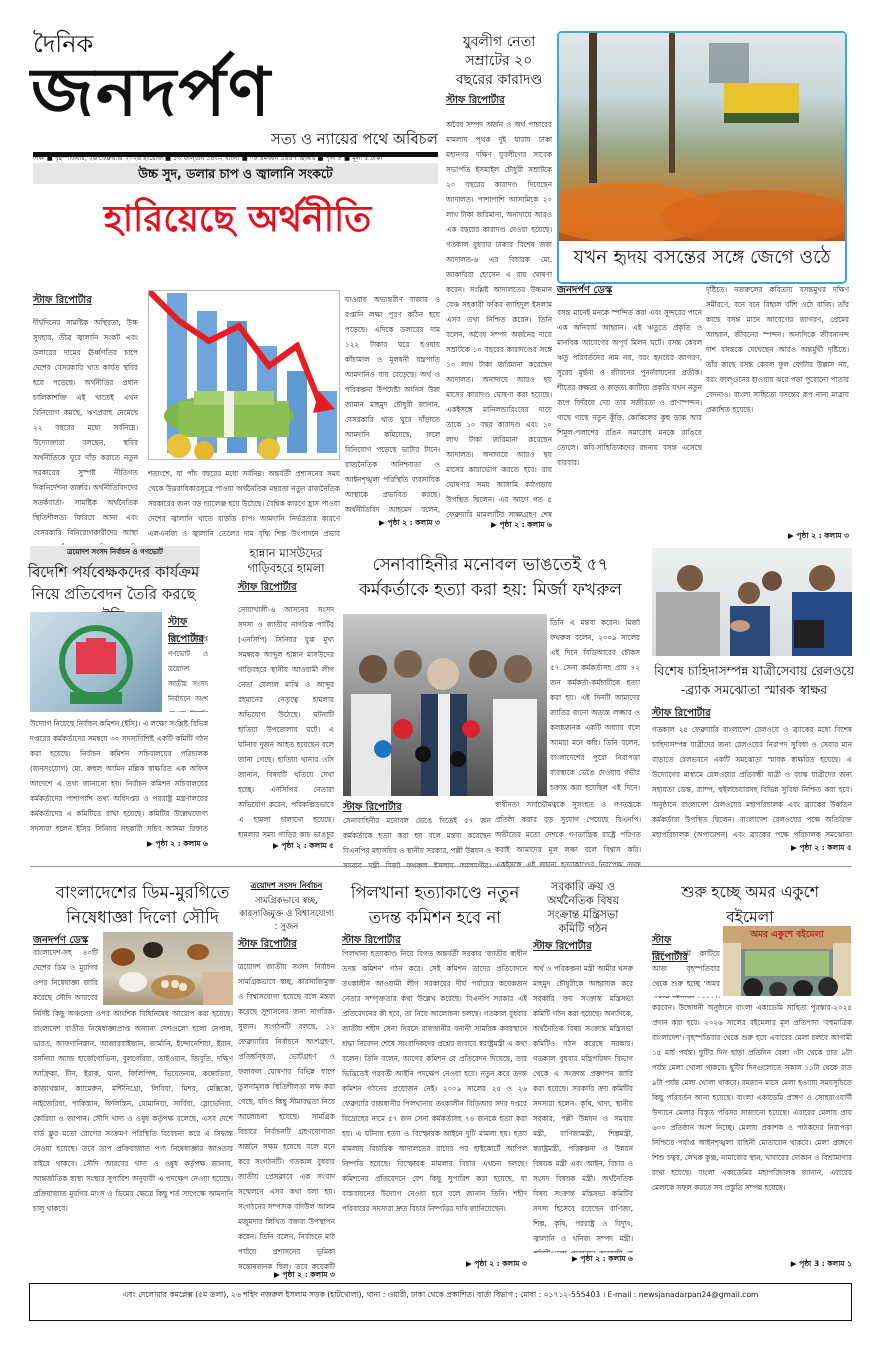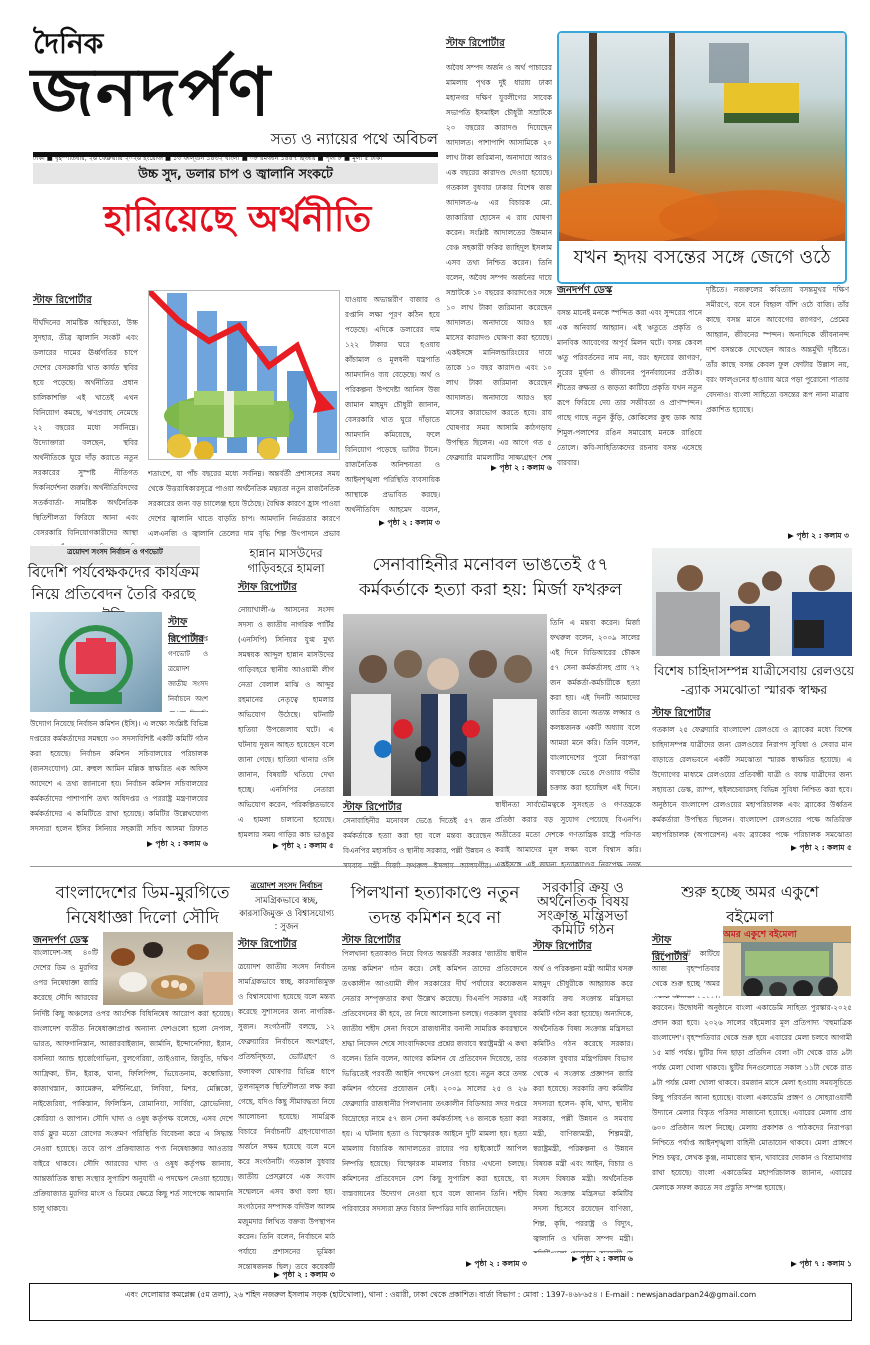--- a/index.html
+++ b/index.html
@@ -8,21 +8,21 @@
 .body-text{font-size:7.2px;line-height:15px;color:#222;text-align:justify;overflow:hidden}
 .byline{font-size:10px;text-decoration:underline;color:#222;font-weight:bold;margin-bottom:6px;display:block}
 .jump{font-size:7.5px;font-weight:bold;text-align:right;color:#111}
 .hl{font-family:"DejaVu Sans",sans-serif;text-align:center;color:#111;font-weight:bold;line-height:1.2}
 .photo{overflow:hidden;position:absolute}
 </style>
 </head>
 <body>
 
 <div class="abs" style="left:33px;top:30px;width:405px;height:135px">
-  <div style="position:absolute;left:0;top:0;font-size:28px;font-weight:bold;line-height:28px">দৈনিক</div>
+  <div style="position:absolute;left:0;top:0;font-size:24px;font-weight:normal;line-height:28px">দৈনিক</div>
   <div style="position:absolute;left:-2px;top:22px;font-size:70px;font-weight:bold;letter-spacing:2px;line-height:80px;transform:scaleY(0.95)">জনদর্পণ</div>
   <div style="position:absolute;right:0;top:100px;font-size:15px;font-family:'DejaVu Serif',serif;line-height:18px">সত্য ও ন্যায়ের পথে অবিচল</div>
   <div style="position:absolute;left:0;right:0;top:125px;height:2px;background:#111"></div>
 </div>
 <div class="abs" style="left:33px;top:153px;width:405px;font-size:6.4px;text-align:left;line-height:10px;white-space:nowrap;overflow:hidden">ঢাকা ■ বৃহস্পতিবার, ২৬ ফেব্রুয়ারি ২০২৬ ইংরেজি ■ ১৩ ফাল্গুন ১৪৩২ বাংলা ■ ০৮ রমজান ১৪৪৭ হিজরি ■ পৃষ্ঠা ৮ ■ মূল্য ৫ টাকা</div>
 <div class="abs" style="left:33px;top:152px;width:405px;height:4px;background:#111"></div>
 
 <div class="abs" style="left:33px;top:163px;width:405px;height:21px;background:#e6e6e6;font-size:12.5px;font-weight:bold;text-align:center;line-height:21px">উচ্চ সুদ, ডলার চাপ ও জ্বালানি সংকটে</div>
 <div class="abs" style="left:20px;top:195px;width:435px;text-align:center;color:#e3101e;font-weight:bold;font-size:36px;line-height:47px">
   <div>হারিয়েছে অর্থনীতি</div>
@@ -52,20 +52,21 @@
     <polygon points="170,100 186,118 164,122" fill="#e81d23"></polygon>
   </svg>
 </div>
 <div class="abs body-text" style="left:148px;top:466px;width:192px;height:74px">শতাংশে, যা পাঁচ বছরের মধ্যে সর্বনিম্ন। অন্তর্বর্তী প্রশাসনের সময় থেকে উত্তরাধিকারসূত্রে পাওয়া অর্থনৈতিক মন্থরতা নতুন রাজনৈতিক সরকারের জন্য বড় চ্যালেঞ্জ হয়ে উঠেছে। বৈশ্বিক কারণে হ্রাস পাওয়া দেশের জ্বালানি খাতে বাড়তি চাপ। আমদানি নির্ভরতার কারণে এলএনজি ও জ্বালানি তেলের দাম বৃদ্ধি শিল্প উৎপাদনে প্রভাব ফেলেছে।</div>
 <div class="abs" style="left:345px;top:292px;width:95px;height:248px">
   <div class="body-text" style="height:225px">যাওয়ায় অভ্যন্তরীণ বাজার ও রপ্তানি লক্ষ্য পূরণ কঠিন হয়ে পড়েছে। এদিকে ডলারের দাম ১২২ টাকার ঘরে হওয়ায় কাঁচামাল ও মূলধনী যন্ত্রপাতি আমদানিও ব্যয় বেড়েছে। অর্থ ও পরিকল্পনা উপদেষ্টা আনিস উজ জামান মাহমুদ চৌধুরী জানান, বেসরকারি খাত ঘুরে দাঁড়াতে আমদানি কমিয়েছে, ফলে বিনিয়োগ পড়েছে ভাটার টানে। রাজনৈতিক অনিশ্চয়তা ও আইনশৃঙ্খলা পরিস্থিতি ব্যবসায়িক আস্থাকে প্রভাবিত করছে। অর্থনীতিবিদ আহমেদ বলেন, অন্তর্বর্তী সরকারের উল্লেখযোগ্য নীতি সংস্কারের অভাব এবং অব্যাহত দুর্নীতি ও জবাবদিহির ঘাটতি বিনিয়োগে অনীহা সৃষ্টি করেছে। বিশ্ববাজারেও প্রভাব পড়েছে। বাংলাদেশ চেম্বার অব কমার্স অ্যান্ড ইন্ডাস্ট্রির সভাপতি তৈয়বুর রহমান বলেন, ব্যবসায়ীরা ধৈর্য ধরে আছেন।</div>
   <div class="jump">▶ পৃষ্ঠা ২ : কলাম ৩</div>
 </div>
 
 <div class="abs" style="left:446px;top:32px;width:106px;height:508px">
+  <div class="hl" style="font-size:14px;line-height:19px;font-weight:normal">যুবলীগ নেতা সম্রাটের ২০ বছরের কারাদণ্ড</div>
   <span class="byline" style="margin-top:3px;margin-bottom:8px">স্টাফ রিপোর্টার</span>
   <div class="body-text" style="height:402px">অবৈধ সম্পদ অর্জন ও অর্থ পাচারের মামলায় পৃথক দুই ধারায় ঢাকা মহানগর দক্ষিণ যুবলীগের সাবেক সভাপতি ইসমাইল চৌধুরী সম্রাটকে ২০ বছরের কারাদণ্ড দিয়েছেন আদালত। পাশাপাশি আসামিকে ২০ লাখ টাকা জরিমানা, অনাদায়ে আরও এক বছরের কারাদণ্ড দেওয়া হয়েছে। গতকাল বুধবার ঢাকার বিশেষ জজ আদালত-৬ এর বিচারক মো. জাকারিয়া হোসেন এ রায় ঘোষণা করেন। সংশ্লিষ্ট আদালতের উচ্চমান বেঞ্চ সহকারী ফকির জাহিদুল ইসলাম এসব তথ্য নিশ্চিত করেন। তিনি বলেন, অবৈধ সম্পদ অর্জনের দায়ে সম্রাটকে ১০ বছরের কারাদণ্ডের সঙ্গে ১০ লাখ টাকা জরিমানা করেছেন আদালত। অনাদায়ে আরও ছয় মাসের কারাদণ্ড ঘোষণা করা হয়েছে। একইসঙ্গে মানিলন্ডারিংয়ের দায়ে তাকে ১০ বছর কারাদণ্ড এবং ১০ লাখ টাকা জরিমানা করেছেন আদালত। অনাদায়ে আরও ছয় মাসের কারাভোগ করতে হবে। রায় ঘোষণার সময় আসামি কাঠগড়ায় উপস্থিত ছিলেন। এর আগে গত ৫ ফেব্রুয়ারি মামলাটির সাক্ষ্যগ্রহণ শেষ হয়। দুদক আইনজীবী মীর আহমেদ আলী সালাম এ তথ্য জানান।</div>
   <div class="jump">▶ পৃষ্ঠা ২ : কলাম ৬</div>
 </div>
 
 <div class="abs" style="left:557px;top:31px;width:290px;height:253px;border:2px solid #3ba7d8;border-radius:5px;overflow:hidden">
   <div class="photo" style="left:0;top:0;width:286px;height:208px;background:linear-gradient(180deg,#dfe7ea 0%,#c8d7d9 30%,#9aa889 55%,#b48b4a 72%,#d26a1f 90%,#b8531a 100%)">
     <svg width="286" height="208">
       <rect x="30" y="0" width="8" height="150" fill="#4a3a2c"></rect>
       <rect x="110" y="0" width="6" height="140" fill="#55432f"></rect>
@@ -80,21 +81,21 @@
 </div>
 <div class="abs" style="left:557px;top:282px;width:145px;height:258px">
   <span class="byline">জনদর্পণ ডেস্ক</span>
   <div class="body-text" style="height:236px">বসন্ত মানেই মনকে স্পন্দিত করা এবং সুন্দরের পানে এক অনিবার্য আহ্বান। এই ঋতুতে প্রকৃতি ও মানবিক আবেগের অপূর্ব মিলন ঘটে। বসন্ত কেবল ঋতু পরিবর্তনের নাম নয়, বরং হৃদয়ের জাগরণ, সুরের মূর্ছনা ও জীবনের পুনর্নবায়নের প্রতীক। শীতের রুক্ষতা ও জড়তা কাটিয়ে প্রকৃতি যখন নতুন রূপে ফিরিয়ে দেয় তার সজীবতা ও প্রাণস্পন্দন। গাছে গাছে নতুন কুঁড়ি, কোকিলের কুহু ডাক আর শিমুল-পলাশের রঙিন সমারোহ মনকে রাঙিয়ে তোলে। কবি-সাহিত্যিকদের রচনায় বসন্ত এসেছে বারবার।</div>
 </div>
 <div class="abs" style="left:706px;top:282px;width:143px;height:258px">
   <div class="body-text" style="height:248px">দৃষ্টিতে। নজরুলের কবিতায় বসন্তমুখর দক্ষিণ সমীরণে, বনে বনে বিহ্বল বাঁশি ওঠে বাজি। তাঁর কাছে বসন্ত মানে আবেগের জাগরণ, প্রেমের আহ্বান, জীবনের স্পন্দন। অন্যদিকে জীবনানন্দ দাশ বসন্তকে দেখেছেন আরও অন্তর্মুখী দৃষ্টিতে। তাঁর কাছে বসন্ত কেবল ফুল ফোটার উল্লাস নয়, বরং ফাল্গুনের হাওয়ায় ঝরে পড়া পুরোনো পাতার বেদনাও। বাংলা সাহিত্যে বসন্তের রূপ নানা মাত্রায় প্রকাশিত হয়েছে।</div>
   <div class="jump">▶ পৃষ্ঠা ২ : কলাম ৩</div>
 </div>
 
-<div class="abs" style="left:30px;top:546px;width:170px;height:19px;background:#e6e6e6;font-size:7px;text-align:center;line-height:13px;font-weight:bold">ত্রয়োদশ সংসদ নির্বাচন ও গণভোট</div>
+<div class="abs" style="left:30px;top:546px;width:170px;height:28px;background:#e6e6e6;font-size:7px;text-align:center;line-height:13px;font-weight:bold">ত্রয়োদশ সংসদ নির্বাচন ও গণভোট</div>
 <div class="abs hl" style="left:22px;top:561px;width:183px;font-size:15px;line-height:22px;font-weight:normal">বিদেশি পর্যবেক্ষকদের কার্যক্রম নিয়ে প্রতিবেদন তৈরি করছে ইসি</div>
 <div class="photo" style="left:30px;top:612px;width:132px;height:100px;background:linear-gradient(135deg,#cfe0ea,#9fbccd 60%,#6f96ad)">
   <svg width="132" height="100">
     <circle cx="66" cy="50" r="34" fill="none" stroke="#2f8f4a" stroke-width="6"></circle>
     <rect x="46" y="30" width="40" height="32" fill="#e43b4f"></rect>
     <rect x="56" y="26" width="20" height="6" fill="#e43b4f"></rect>
     <rect x="40" y="80" width="52" height="12" fill="#2f8f4a"></rect>
   </svg>
 </div>
 <div class="abs" style="left:167px;top:612px;width:40px;height:100px"></div>
@@ -197,41 +198,41 @@
 </div>
 
 <div class="abs hl" style="left:340px;top:880px;width:190px;font-size:16.5px;line-height:25px;font-weight:normal">পিলখানা হত্যাকাণ্ডে নতুন তদন্ত কমিশন হবে না</div>
 <div class="abs" style="left:342px;top:932px;width:80px">
   <span class="byline">স্টাফ রিপোর্টার</span>
 </div>
 <div class="abs body-text" style="left:342px;top:946px;width:185px;height:312px">পিলখানা হত্যাকাণ্ড নিয়ে বিগত অন্তর্বর্তী সরকার 'জাতীয় স্বাধীন তদন্ত কমিশন' গঠন করে। সেই কমিশন তাদের প্রতিবেদনে তৎকালীন আওয়ামী লীগ সরকারের দীর্ঘ পর্যায়ের কয়েকজন নেতার সম্পৃক্ততার কথা উল্লেখ করেছে। বিএনপি সরকার এই প্রতিবেদনের কী হবে, তা নিয়ে আলোচনা চলছে। গতকাল বুধবার জাতীয় শহীদ সেনা দিবসে রাজধানীর বনানী সামরিক কবরস্থানে শ্রদ্ধা নিবেদন শেষে সাংবাদিকদের প্রশ্নের জবাবে স্বরাষ্ট্রমন্ত্রী এ কথা বলেন। তিনি বলেন, আগের কমিশন যে প্রতিবেদন দিয়েছে, তার ভিত্তিতেই পরবর্তী আইনি পদক্ষেপ নেওয়া হবে। নতুন করে তদন্ত কমিশন গঠনের প্রয়োজন নেই। ২০০৯ সালের ২৫ ও ২৬ ফেব্রুয়ারি রাজধানীর পিলখানায় তৎকালীন বিডিআর সদর দপ্তরে বিদ্রোহের নামে ৫৭ জন সেনা কর্মকর্তাসহ ৭৪ জনকে হত্যা করা হয়। এ ঘটনায় হত্যা ও বিস্ফোরক আইনে দুটি মামলা হয়। হত্যা মামলায় বিচারিক আদালতের রায়ের পর হাইকোর্টে আপিল নিষ্পত্তি হয়েছে। বিস্ফোরক মামলার বিচার এখনো চলছে। কমিশনের প্রতিবেদনে বেশ কিছু সুপারিশ করা হয়েছে, যা বাস্তবায়নের উদ্যোগ নেওয়া হবে বলে জানান তিনি। শহীদ পরিবারের সদস্যরা দ্রুত বিচার নিষ্পত্তির দাবি জানিয়েছেন।</div>
 <div class="abs jump" style="left:427px;top:1258px;width:100px">▶ পৃষ্ঠা ২ : কলাম ৩</div>
 
 <div class="abs" style="left:533px;top:880px;width:100px;height:390px">
-  <div class="hl" style="font-size:14px;line-height:14px;font-weight:normal">সরকারি ক্রয় ও অর্থনৈতিক বিষয় সংক্রান্ত মন্ত্রিসভা কমিটি গঠন</div>
+  <div class="hl" style="font-size:11px;line-height:14px;font-weight:normal">সরকারি ক্রয় ও অর্থনৈতিক বিষয় সংক্রান্ত মন্ত্রিসভা কমিটি গঠন</div>
   <span class="byline" style="margin-top:2px">স্টাফ রিপোর্টার</span>
   <div class="body-text" style="height:292px">অর্থ ও পরিকল্পনা মন্ত্রী আমীর খসরু মাহমুদ চৌধুরীকে আহ্বায়ক করে সরকারি ক্রয় সংক্রান্ত মন্ত্রিসভা কমিটি গঠন করা হয়েছে। অন্যদিকে, অর্থনৈতিক বিষয় সংক্রান্ত মন্ত্রিসভা কমিটিও গঠন করেছে সরকার। গতকাল বুধবার মন্ত্রিপরিষদ বিভাগ থেকে এ সংক্রান্ত প্রজ্ঞাপন জারি করা হয়েছে। সরকারি ক্রয় কমিটির সদস্যরা হলেন- কৃষি, খাদ্য, স্থানীয় সরকার, পল্লী উন্নয়ন ও সমবায় মন্ত্রী, বাণিজ্যমন্ত্রী, শিল্পমন্ত্রী, স্বরাষ্ট্রমন্ত্রী, পরিকল্পনা ও উন্নয়ন বিষয়ক মন্ত্রী এবং আইন, বিচার ও সংসদ বিষয়ক মন্ত্রী। অর্থনৈতিক বিষয় সংক্রান্ত মন্ত্রিসভা কমিটির সদস্য হিসেবে রয়েছেন বাণিজ্য, শিল্প, কৃষি, পররাষ্ট্র ও বিদ্যুৎ, জ্বালানি ও খনিজ সম্পদ মন্ত্রী। কমিটিগুলো প্রয়োজন অনুযায়ী যে কোনো সদস্য কো-অপ্ট করতে পারবে।</div>
   <div class="jump">▶ পৃষ্ঠা ২ : কলাম ৬</div>
 </div>
 
 <div class="abs hl" style="left:645px;top:880px;width:210px;font-size:15.5px;line-height:25px;font-weight:normal;padding:0 20px">শুরু হচ্ছে অমর একুশে বইমেলা</div>
 <div class="abs" style="left:652px;top:932px;width:40px">
   <span class="byline">স্টাফ রিপোর্টার</span>
 </div>
 <div class="photo" style="left:723px;top:926px;width:128px;height:70px;background:#7b8e8a">
-  <div style="position:absolute;left:0;top:0;width:128px;height:16px;background:#c9a574;color:#c41a2a;font-size:9px;font-weight:bold;line-height:17px">অমর একুশে বইমেলা</div>
+  <div style="position:absolute;left:0;top:0;width:128px;height:23px;background:#c9a574;color:#c41a2a;font-size:9px;font-weight:bold;text-align:center;line-height:17px">অমর একুশে বইমেলা</div>
   <svg width="128" height="53" style="position:absolute;left:0;top:17px">
     <rect x="0" y="0" width="18" height="53" fill="#e0d2b5"></rect>
     <rect x="110" y="0" width="18" height="53" fill="#e0d2b5"></rect>
     <rect x="22" y="8" width="84" height="25" fill="#9cbf7a"></rect>
     <ellipse cx="30" cy="45" rx="10" ry="10" fill="#222"></ellipse>
     <ellipse cx="55" cy="47" rx="9" ry="8" fill="#333"></ellipse>
     <ellipse cx="80" cy="46" rx="10" ry="9" fill="#222"></ellipse>
     <ellipse cx="105" cy="44" rx="10" ry="10" fill="#2a2a2a"></ellipse>
   </svg>
 </div>
 <div class="abs body-text" style="left:652px;top:946px;width:68px;height:52px">নানা সংকট কাটিয়ে আজ বৃহস্পতিবার থেকে শুরু হচ্ছে 'অমর একুশে বইমেলা ২০২৬'। প্রধানমন্ত্রী আজ বিকেল তিনটায় মেলার উদ্বোধন</div>
 <div class="abs body-text" style="left:652px;top:1000px;width:200px;height:258px">করবেন। উদ্বোধনী অনুষ্ঠানে বাংলা একাডেমি সাহিত্য পুরস্কার-২০২৫ প্রদান করা হবে। ২০২৬ সালের বইমেলার মূল প্রতিপাদ্য 'বহুমাত্রিক বাংলাদেশ'। বৃহস্পতিবার থেকে শুরু হয়ে এবারের মেলা চলবে আগামী ১৫ মার্চ পর্যন্ত। ছুটির দিন ছাড়া প্রতিদিন বেলা ৩টা থেকে রাত ৯টা পর্যন্ত মেলা খোলা থাকবে। ছুটির দিনগুলোতে সকাল ১১টা থেকে রাত ৯টা পর্যন্ত মেলা খোলা থাকবে। রমজান মাসে মেলা হওয়ায় সময়সূচিতে কিছু পরিবর্তন আনা হয়েছে। বাংলা একাডেমি প্রাঙ্গণ ও সোহরাওয়ার্দী উদ্যানে মেলার বিস্তৃত পরিসর সাজানো হয়েছে। এবারের মেলায় প্রায় ৬০০ প্রতিষ্ঠান অংশ নিচ্ছে। মেলায় প্রকাশক ও পাঠকদের নিরাপত্তা নিশ্চিতে পর্যাপ্ত আইনশৃঙ্খলা বাহিনী মোতায়েন থাকবে। মেলা প্রাঙ্গণে শিশু চত্বর, লেখক কুঞ্জ, নামাজের স্থান, খাবারের দোকান ও বিশ্রামাগার রাখা হয়েছে। বাংলা একাডেমির মহাপরিচালক জানান, এবারের মেলাকে সফল করতে সব প্রস্তুতি সম্পন্ন হয়েছে।</div>
-<div class="abs jump" style="left:752px;top:1258px;width:100px">▶ পৃষ্ঠা ৭ : কলাম ১</div>
+<div class="abs jump" style="left:752px;top:1258px;width:100px">▶ পৃষ্ঠা 3 : কলাম ১</div>
 
 <div class="abs" style="left:29px;top:1283px;width:823px;height:38px;border:1px solid #111;padding:3px 6px;font-size:7.6px;line-height:15px;text-align:center;overflow:hidden">
-  <div style="white-space:nowrap;overflow:hidden">এবং দেলোয়ার কমপ্লেক্স (৫ম তলা), ২৬ শহিদ নজরুল ইসলাম সড়ক (হাটখোলা), থানা : ওয়ারী, ঢাকা থেকে প্রকাশিত। বার্তা বিভাগ : মোবা : 1397-৪৬৮৬৫৪ । E-mail : newsjanadarpan24@gmail.com</div>
+  <div style="white-space:nowrap;overflow:hidden">এবং দেলোয়ার কমপ্লেক্স (৫ম তলা), ২৬ শহিদ নজরুল ইসলাম সড়ক (হাটখোলা), থানা : ওয়ারী, ঢাকা থেকে প্রকাশিত। বার্তা বিভাগ : মোবা : ০১৭১২-555403 । E-mail : newsjanadarpan24@gmail.com</div>
 </div>
 
 </body></html>

